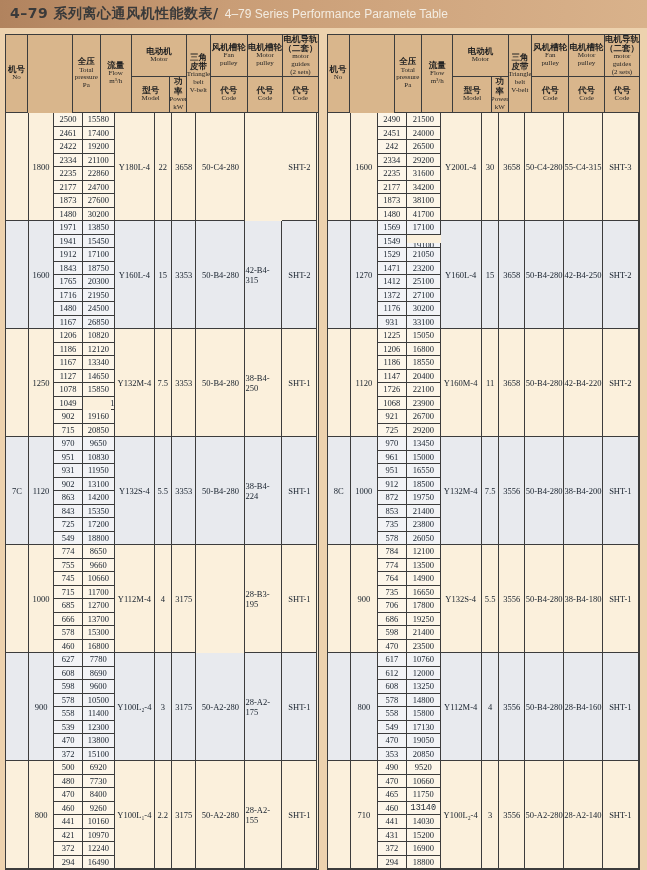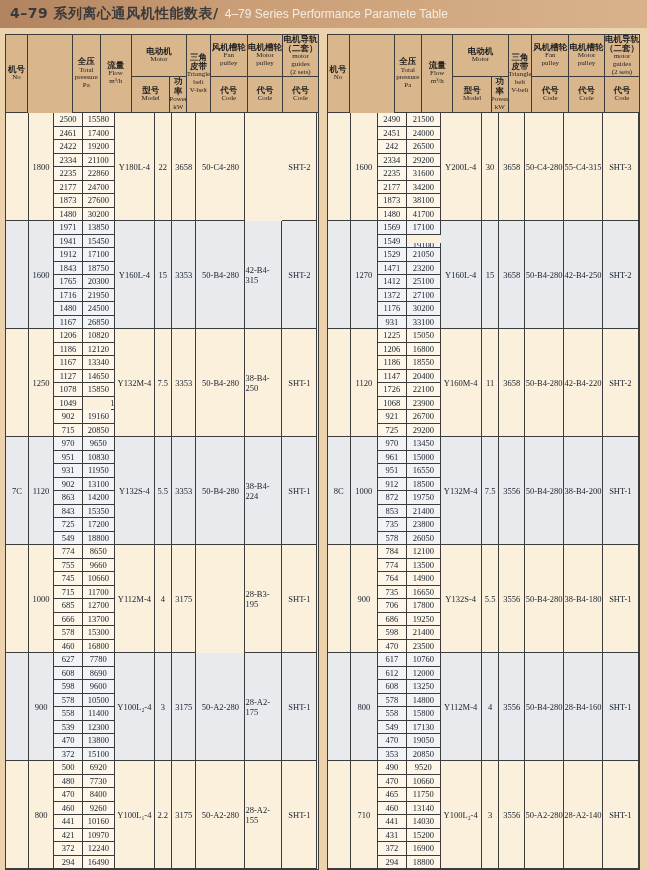--- a/index.html
+++ b/index.html
@@ -435,21 +435,21 @@
         <div class="c band-gray" style="grid-area: 41 / 10 / span 8;">SHT-1</div>
         <div class="c band-cream" style="grid-area: 49 / 1 / span 8;"></div>
         <div class="c band-cream" style="grid-area: 49 / 2 / span 8;">710</div>
         <div class="c lite-cream" style="grid-area: 49 / 3 / span 1;">490</div>
         <div class="c lite-cream" style="grid-area: 49 / 4 / span 1;">9520</div>
         <div class="c lite-cream" style="grid-area: 50 / 3 / span 1;">470</div>
         <div class="c lite-cream" style="grid-area: 50 / 4 / span 1;">10660</div>
         <div class="c lite-cream" style="grid-area: 51 / 3 / span 1;">465</div>
         <div class="c lite-cream" style="grid-area: 51 / 4 / span 1;">11750</div>
         <div class="c lite-cream" style="grid-area: 52 / 3 / span 1;">460</div>
-        <div class="c lite-cream" style="grid-area: 52 / 4 / span 1;">13140</div>
+        <div class="c lite-cream" style="grid-area: 52 / 4 / span 1; font-family: Liberation Mono, monospace;">13140</div>
         <div class="c lite-cream" style="grid-area: 53 / 3 / span 1;">441</div>
         <div class="c lite-cream" style="grid-area: 53 / 4 / span 1;">14030</div>
         <div class="c lite-cream" style="grid-area: 54 / 3 / span 1;">431</div>
         <div class="c lite-cream" style="grid-area: 54 / 4 / span 1;">15200</div>
         <div class="c lite-cream" style="grid-area: 55 / 3 / span 1;">372</div>
         <div class="c lite-cream" style="grid-area: 55 / 4 / span 1;">16900</div>
         <div class="c lite-cream" style="grid-area: 56 / 3 / span 1;">294</div>
         <div class="c lite-cream" style="grid-area: 56 / 4 / span 1;">18800</div>
         <div class="c band-cream" style="grid-area: 49 / 5 / span 8;">Y100L₂-4</div>
         <div class="c band-cream" style="grid-area: 49 / 6 / span 8;">3</div>

